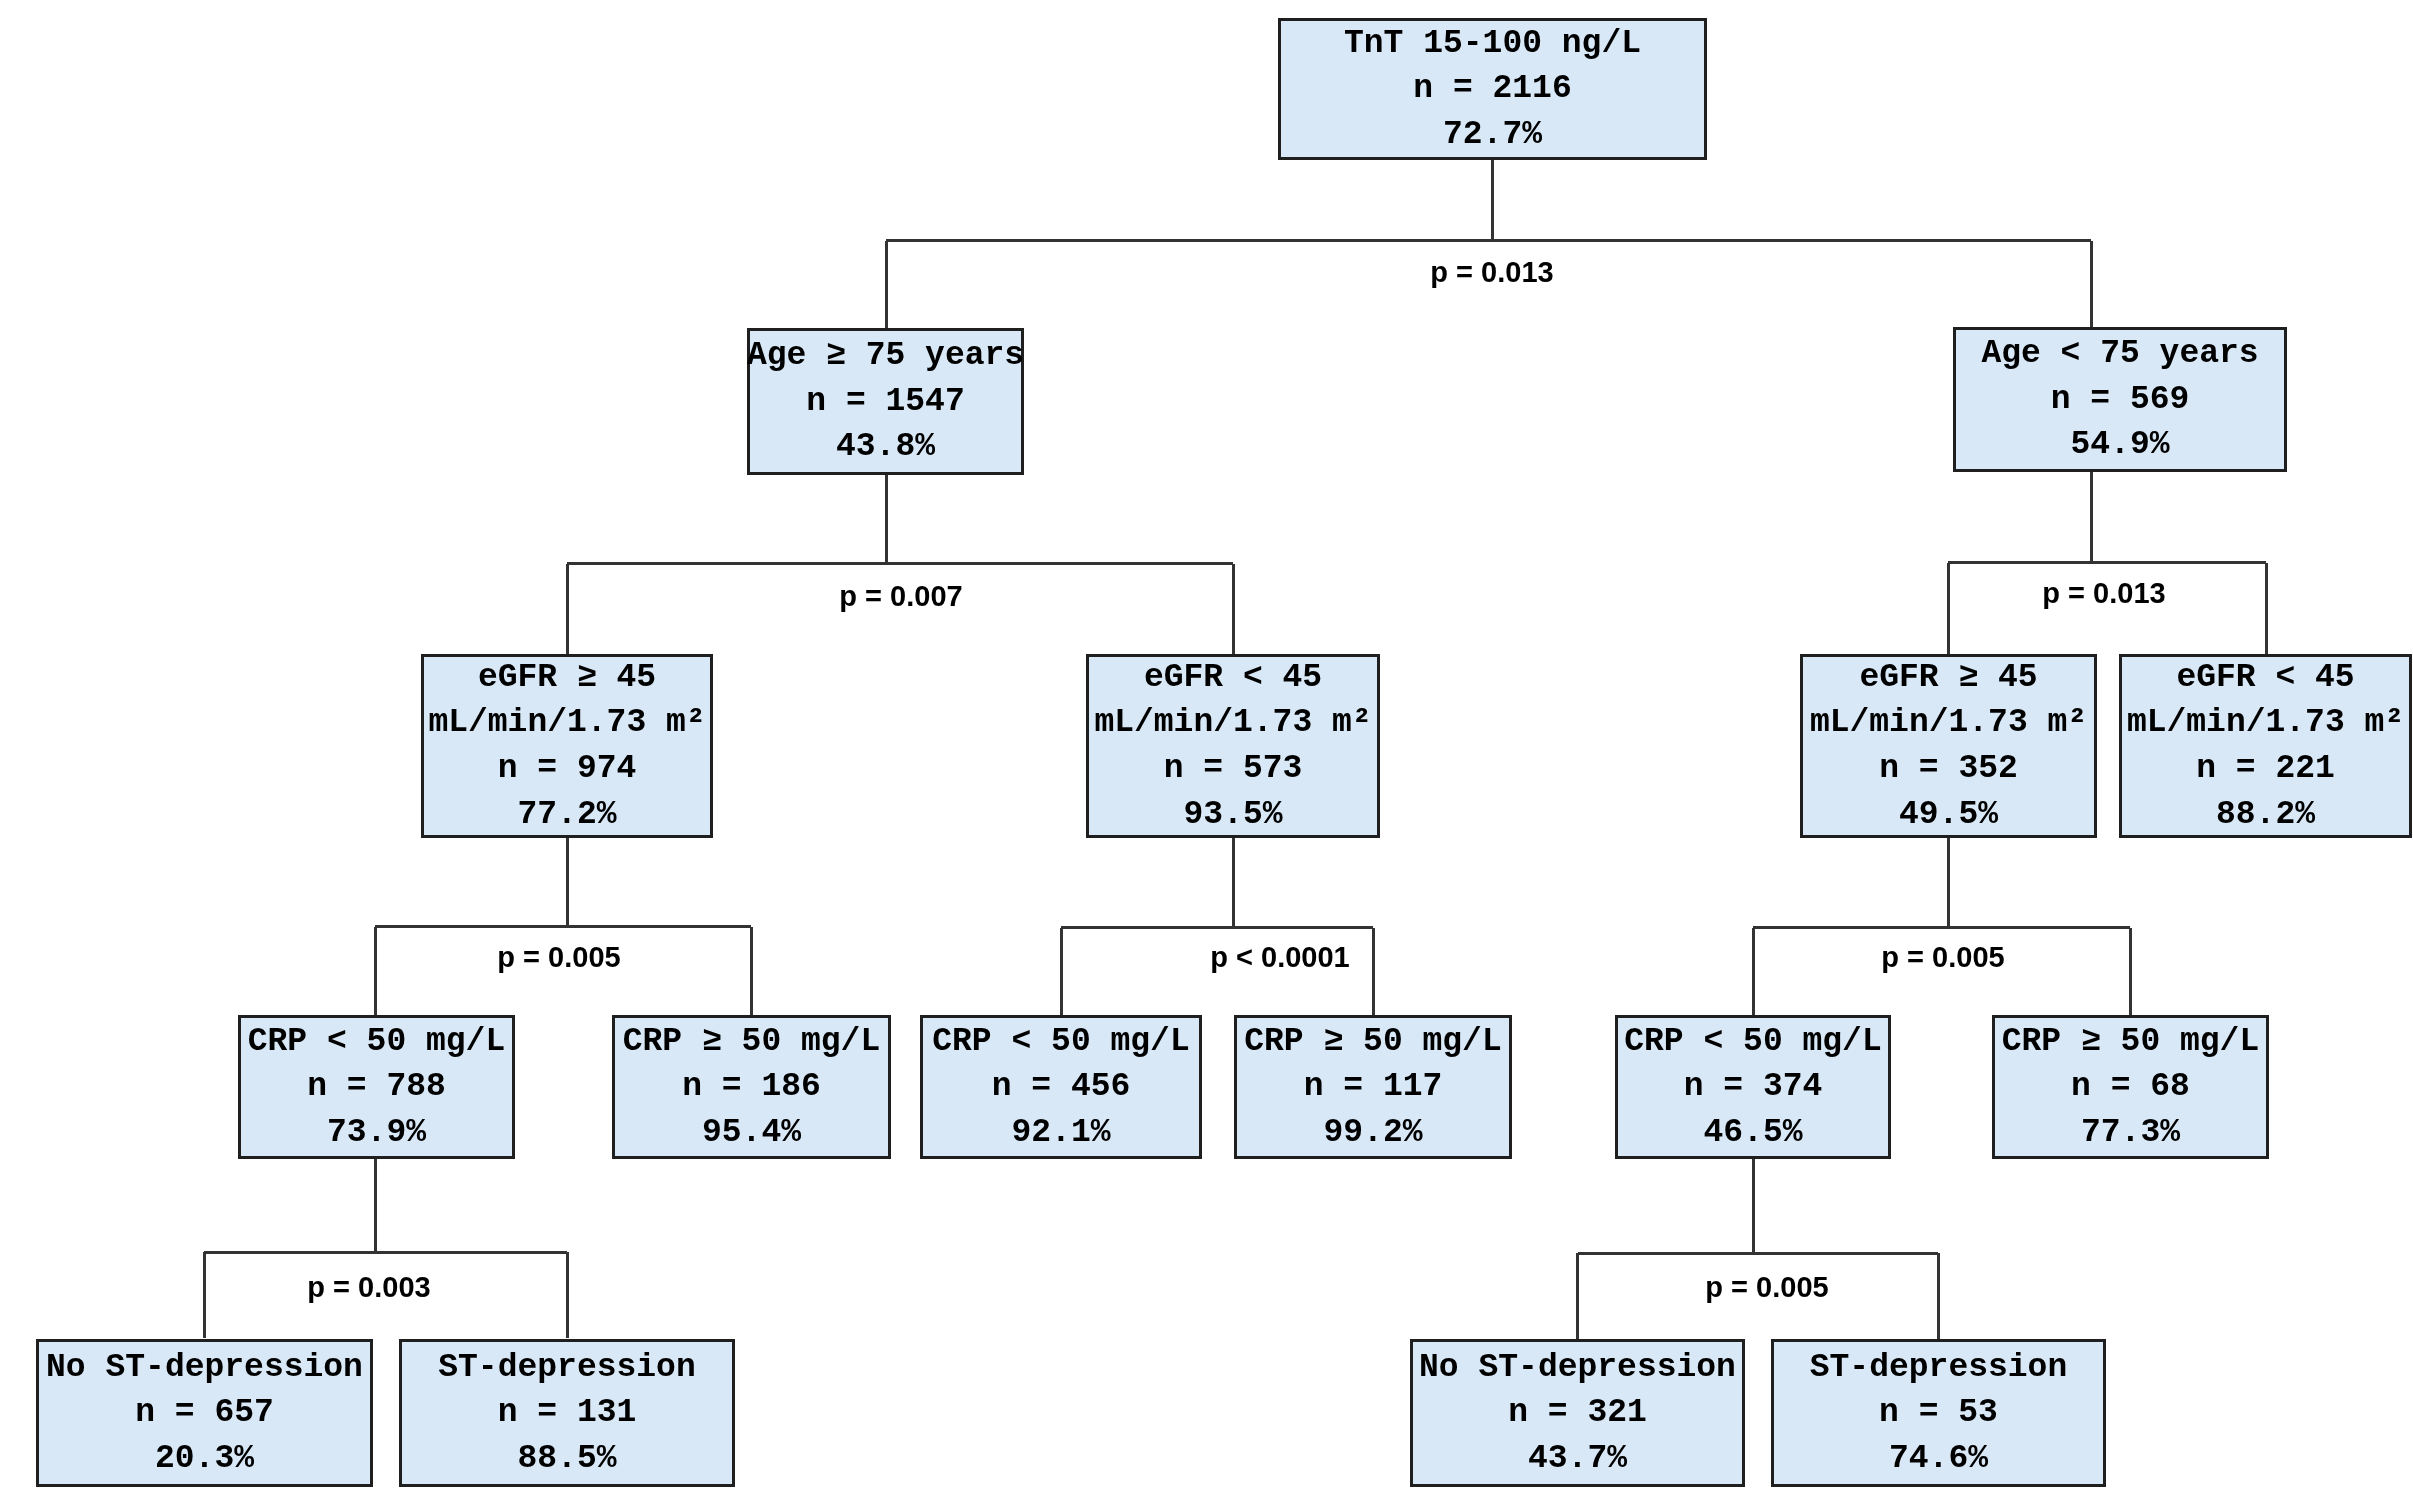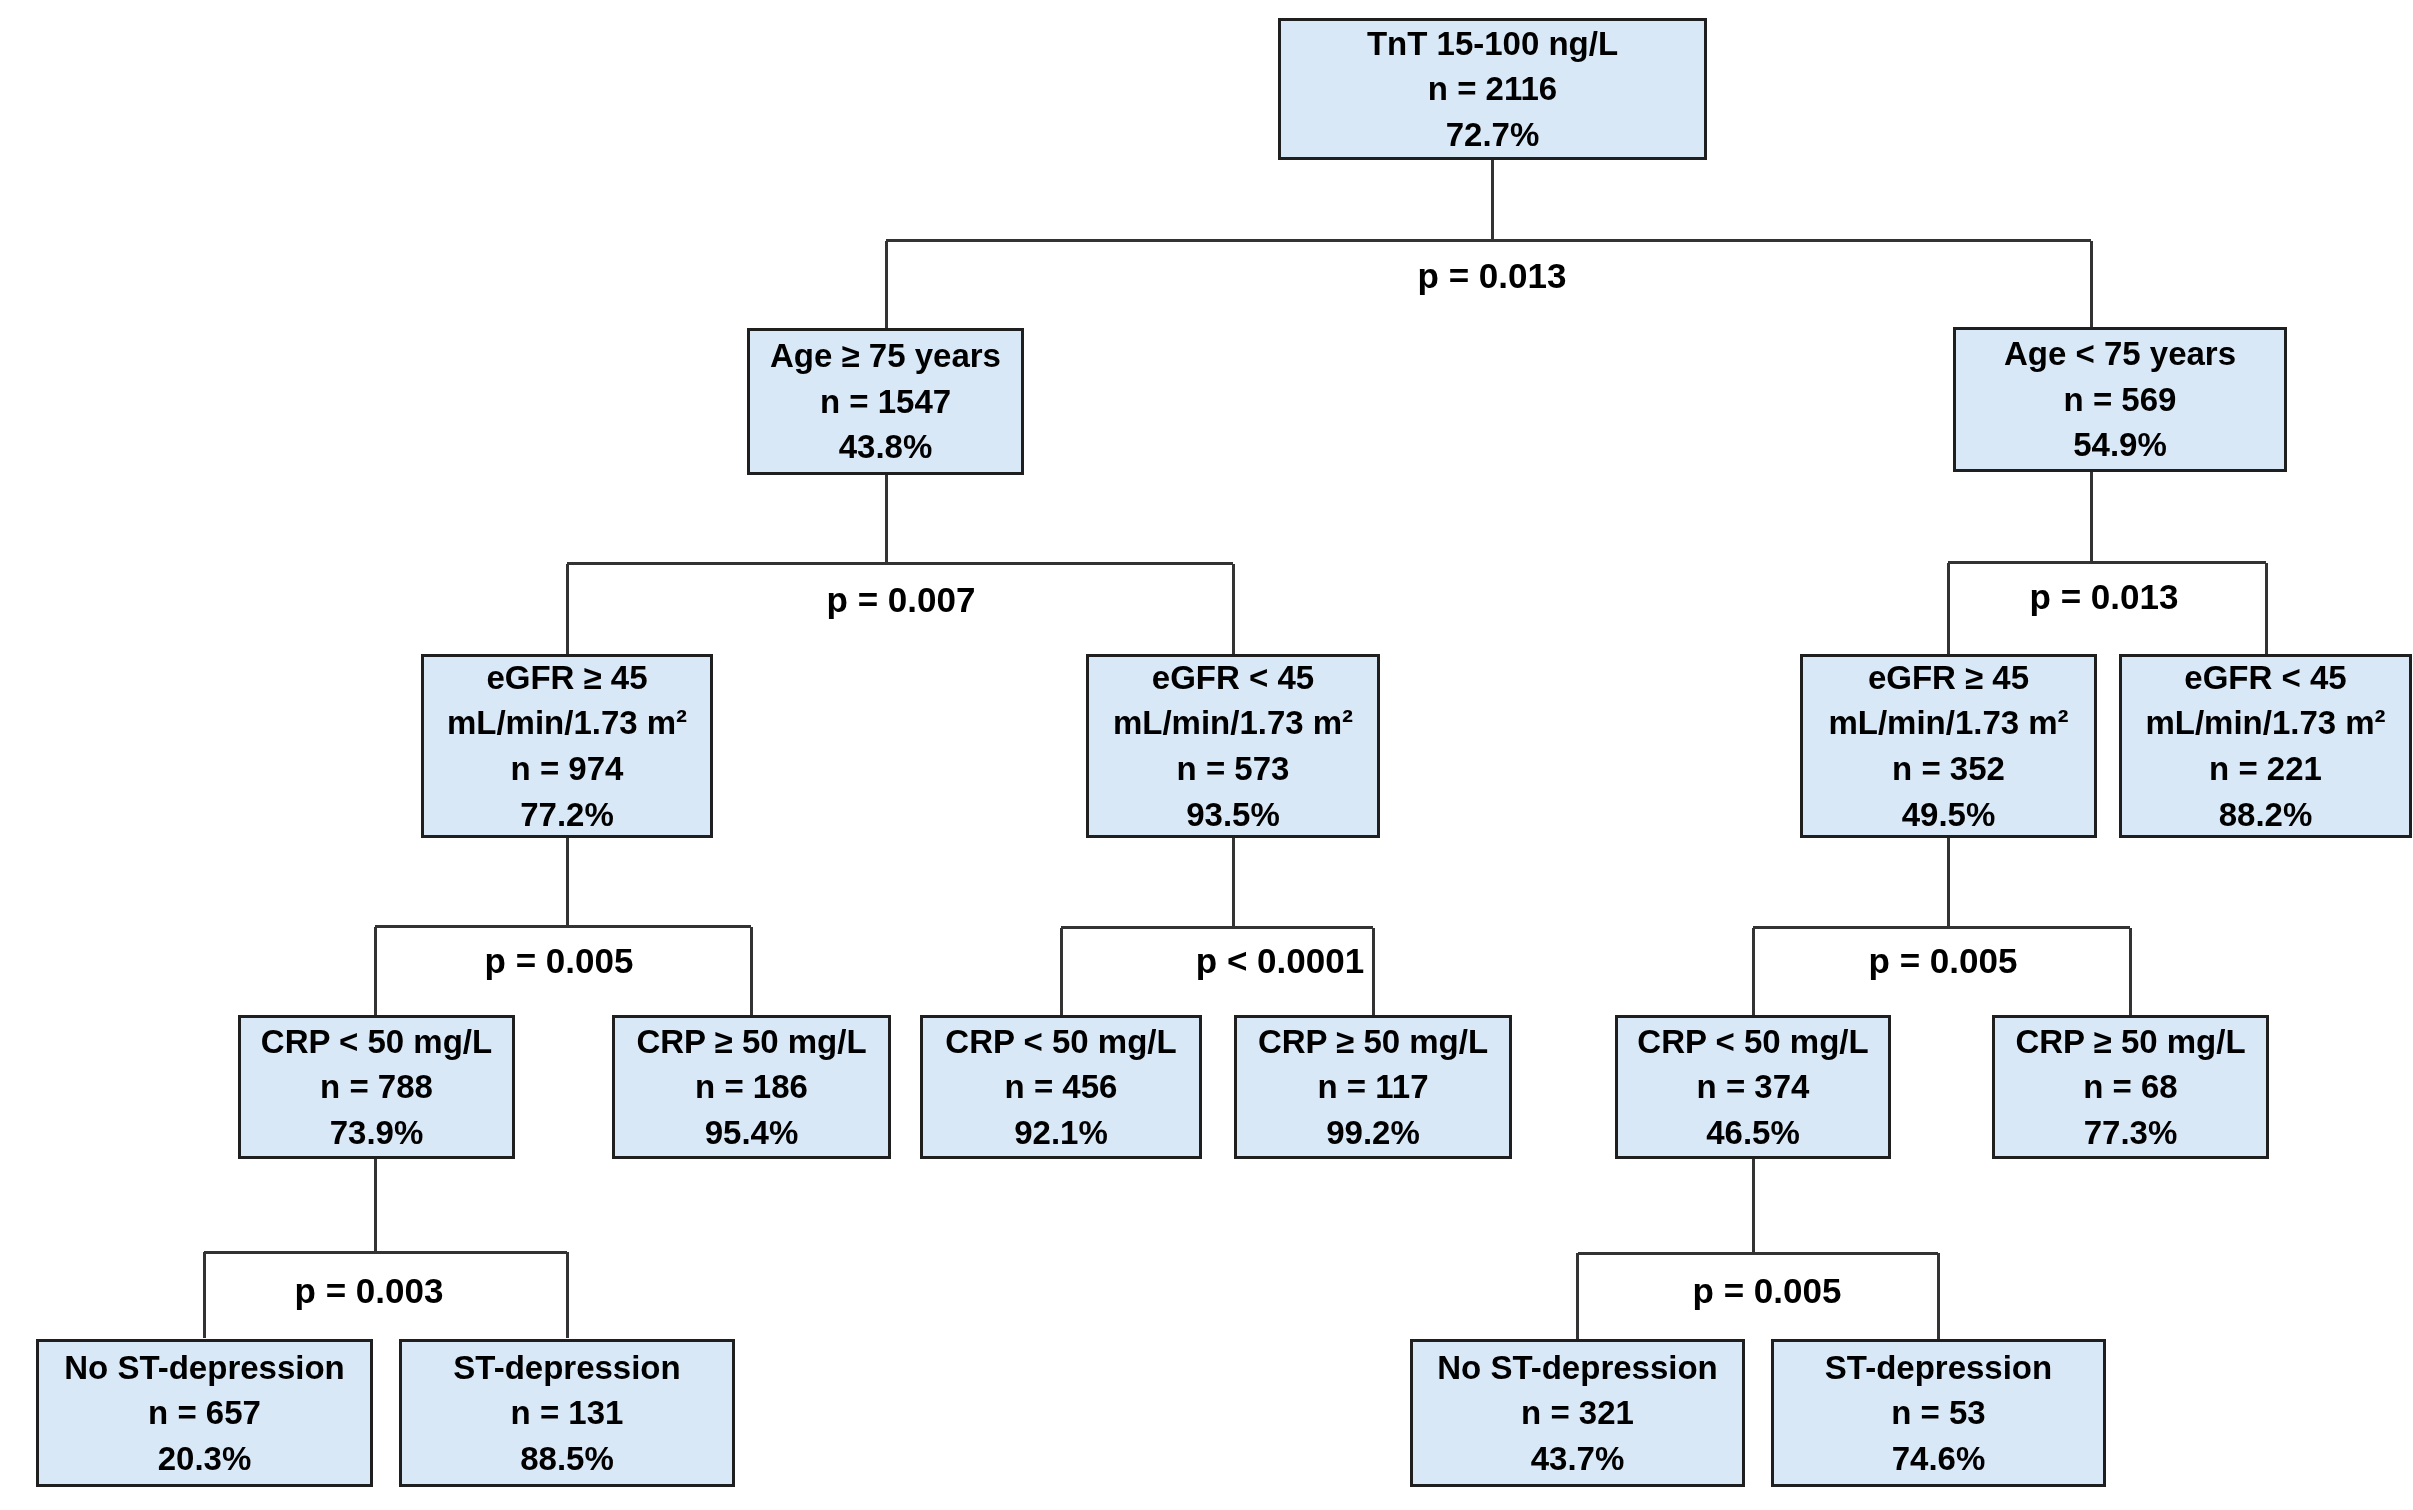--- a/index.html
+++ b/index.html
@@ -25,26 +25,26 @@
     border: 3.3px solid var(--node-border);
     display: flex;
     flex-direction: column;
     align-items: center;
     justify-content: center;
     text-align: center;
     font-size: 33px;
     font-weight: 700;
     line-height: 1.38;
   }
-  .node .ln { display: block; white-space: nowrap; }
+  .node .ln { display: block; white-space: nowrap; font-family: Liberation Mono, monospace; }
   .line { position: absolute; background: var(--connector); }
   .plabel {
     position: absolute;
     transform: translateX(-50%);
-    font-size: 35px;
+    font-size: 29px;
     font-weight: 700;
     white-space: nowrap;
   }
 </style>
 </head>
 <body>
 
 <div id="figure">
 
   <div class="line" style="left:1491px;top:160px;width:2.5px;height:81px"></div>

